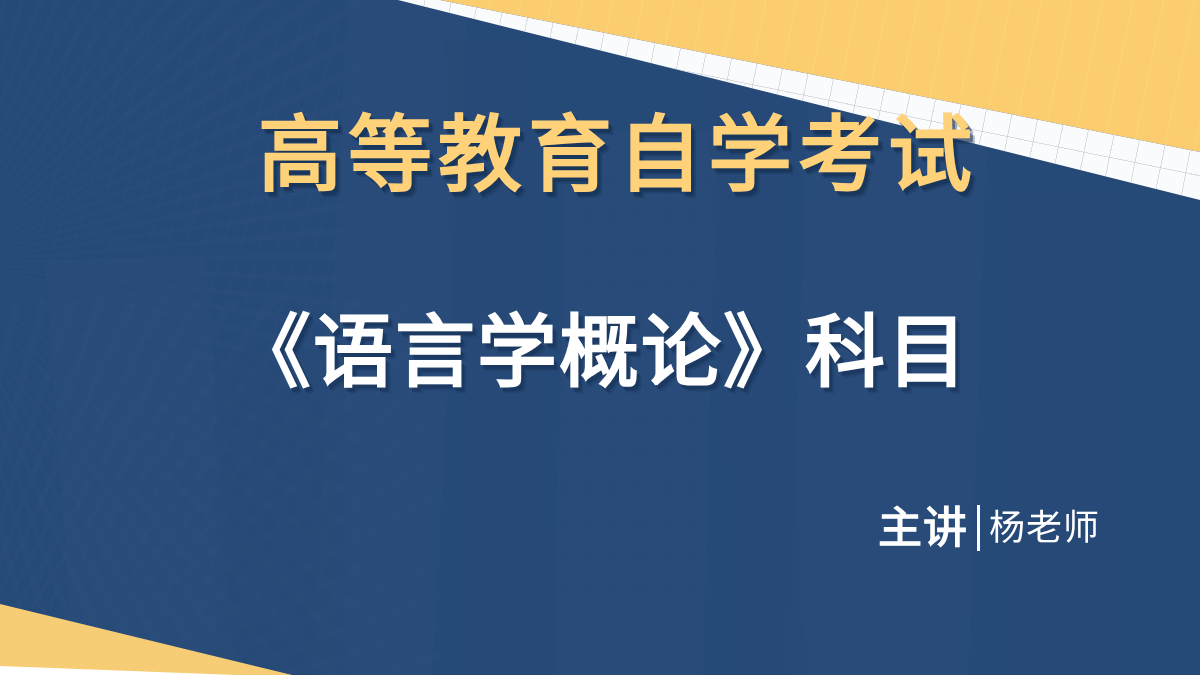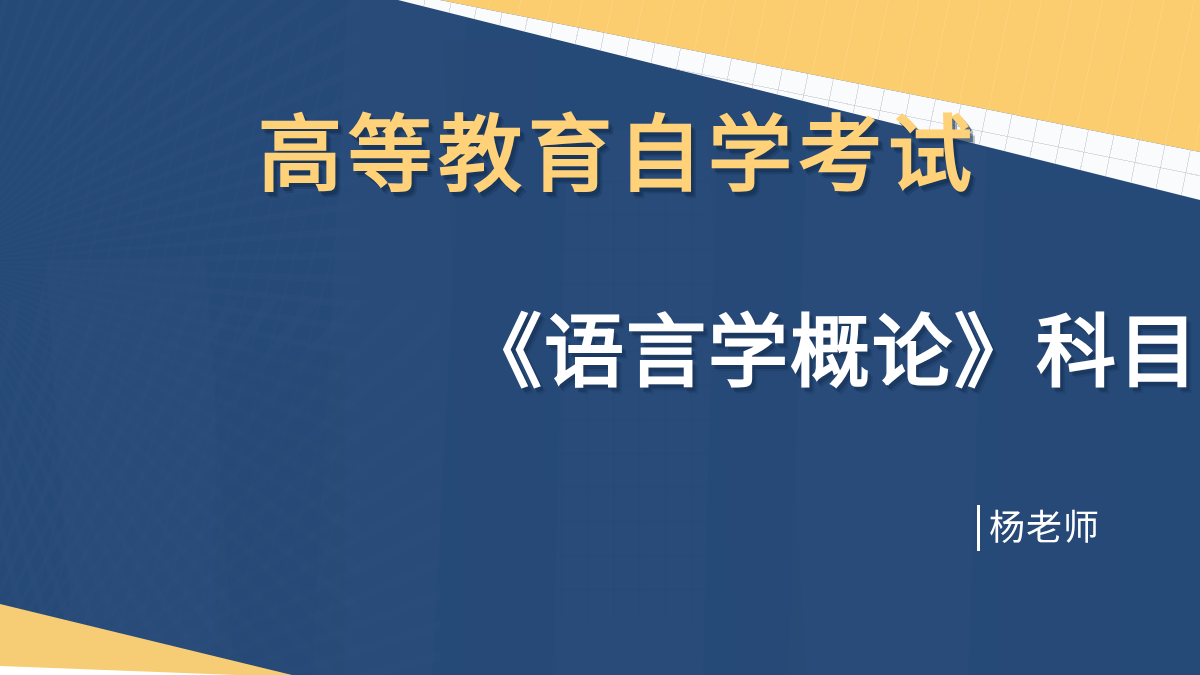--- a/index.html
+++ b/index.html
@@ -157,21 +157,21 @@
       5px 6px 0 rgba(20,45,80,0.30);
     white-space: nowrap;
     padding-left: 36px;
   }
 
   .subhead {
     position: absolute;
     left: 0;
     right: 0;
     top: 313px;
-    text-align: right;
+    text-align: center;
     font-size: 80px;
     line-height: 1;
     font-weight: bold;
     letter-spacing: 2px;
     color: #ffffff;
     text-shadow:
       3px 4px 0 rgba(20,45,80,0.45),
       5px 6px 0 rgba(20,45,80,0.22);
     white-space: nowrap;
   }
@@ -233,18 +233,19 @@
     <div class="band-gold-bottom"></div>
     <div class="band-white-bottom"></div>
   </div>
 
   <div class="content">
     <div class="headline">高等教育自学考试</div>
 
     <div class="subhead">《语言学概论》科目</div>
 
     <div class="presenter">
+      <span class="role">主讲</span>
       <span class="bar"></span>
       <span class="who">杨老师</span>
     </div>
   </div>
 
 </div>
 
 </body></html>

